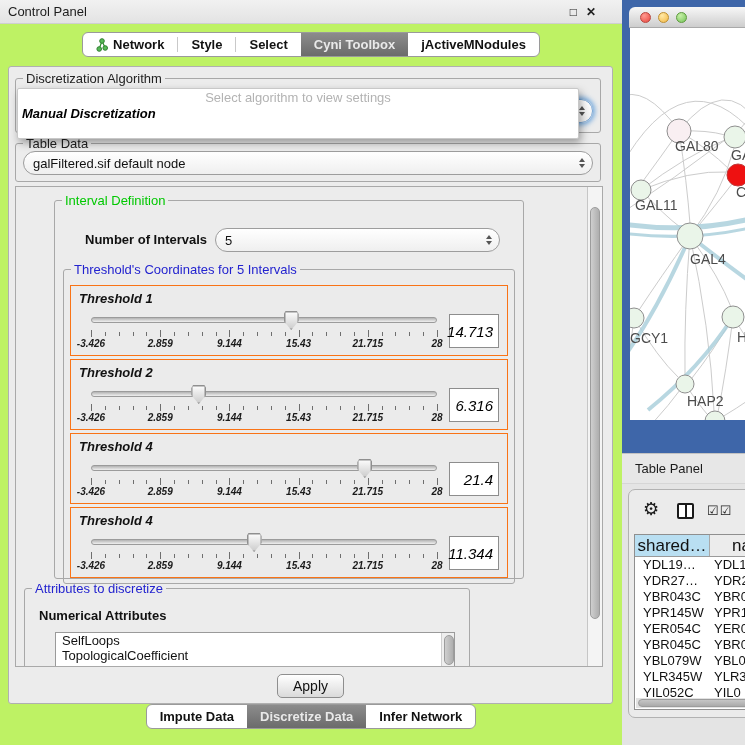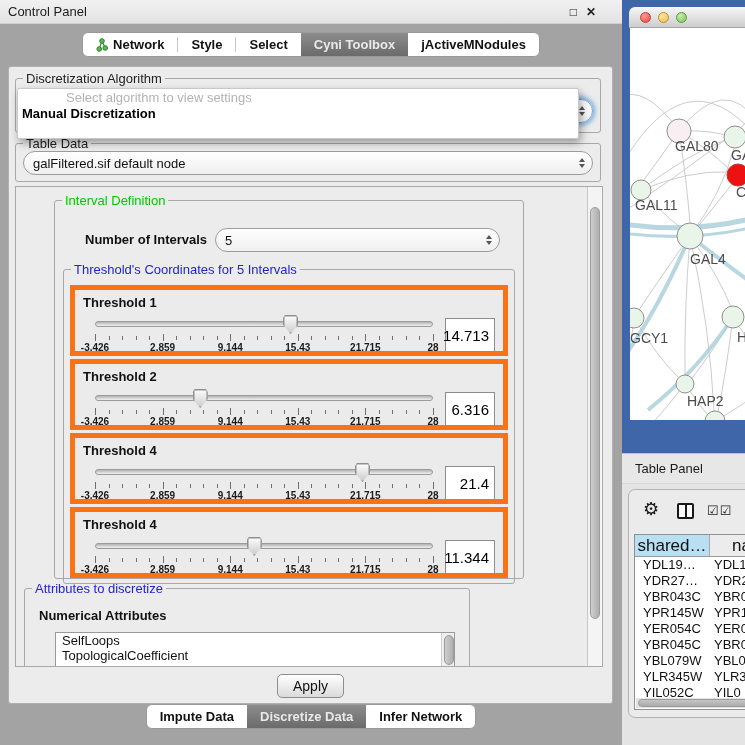--- a/index.html
+++ b/index.html
@@ -1,20 +1,20 @@
 <!DOCTYPE html>
 <html style="--group-label-green: #00c800; --group-label-blue: #2323cf; --selected-tab-bg: #8c8c8c; --window-frame-blue: #3e66a9; --focus-ring-blue: #74a9dd; --table-header-selected: #b9dff2; --node-fill: #eaf5e9; --node-pink: #f9eff2; --node-red: #ee1111; --edge-gray: #cccccc; --edge-teal: #a6cdd9; --traffic-red: #e8463f; --traffic-yellow: #f3b843; --traffic-green: #74c459;"><head>
 <meta charset="utf-8">
 <style>
   html,body{margin:0;padding:0;background:#d8d8d8;}
   *{box-sizing:border-box;font-family:"Liberation Sans",sans-serif;}
   .screen{position:relative;width:745px;height:745px;background:#e8e8e8;overflow:hidden;}
 
   
-  .cp{position:absolute;left:0;top:0;width:622px;height:745px;background:#a3a3a3;}
+  .cp{position:absolute;left:0;top:0;width:622px;height:745px;background:#bef264;}
   .cp-titlebar{position:absolute;left:0;top:0;width:100%;height:24px;background:linear-gradient(#f1f1f1,#e3e3e3);border-bottom:1px solid #cfcfcf;display:flex;align-items:center;}
   .cp-title{font-size:13px;color:#1c1c1c;padding-left:8px;flex:1;}
   .cp-winctl{display:flex;gap:9px;margin-right:26px;font-size:12px;color:#222;}
   .cp-winctl span{cursor:default;line-height:12px;}
   .cp-winctl .x{font-weight:bold;}
 
   
   .tabrow{position:absolute;left:0;width:622px;display:flex;justify-content:center;}
   .tabrow.top{top:32px;}
   .tabrow.bottom{top:704px;}
@@ -32,38 +32,38 @@
   .fs-algo{left:6px;top:4px;width:586px;height:62px;}
   .combo{position:absolute;height:24px;border:1px solid #9d9d9d;border-radius:12px;background:linear-gradient(#ffffff,#efefef);display:flex;align-items:center;font-size:13px;color:#111;padding:0 22px 0 9px;}
   .combo .spin{position:absolute;right:7px;top:50%;transform:translateY(-50%);display:flex;flex-direction:column;gap:2px;}
   .combo .spin i{display:block;width:0;height:0;border-left:3.5px solid transparent;border-right:3.5px solid transparent;}
   .combo .spin .up{border-bottom:4.5px solid #555;}
   .combo .spin .dn{border-top:4.5px solid #555;}
   .combo.focus{box-shadow:0 0 5px 2px var(--focus-ring-blue);border-color:#7aa7d4;}
   #algo-combo{left:14px;top:32px;width:570px;z-index:1;}
 
   .algo-popup{position:absolute;left:8px;top:21px;width:562px;height:51px;background:#fff;border:1px solid #c8c8c8;border-radius:2px;box-shadow:2px 4px 9px rgba(0,0,0,.35);z-index:10;overflow:hidden;}
-  .popup-placeholder{height:16px;line-height:17px;text-align:left;font-size:13px;color:#b3b3b3;padding-left:48px;}
+  .popup-placeholder{height:16px;line-height:17px;text-align:center;font-size:13px;color:#b3b3b3;}
   .popup-opt{height:17px;line-height:17px;font-size:13px;color:#000;padding-left:4px;}
-  .popup-opt.hl{font-weight:bold;}
+  .popup-opt.hl{font-weight:bold;font-style:italic;}
 
   .fs-td{left:6px;top:69px;width:586px;height:46px;}
   #td-combo{left:14px;top:84px;width:570px;}
 
   .scrollpane{position:absolute;left:6px;top:119px;width:588px;height:481px;border:1px solid #a9a9a9;background:#ececec;overflow:hidden;}
   .vsb{position:absolute;right:0;top:0;bottom:0;width:15px;background:#f4f4f4;border-left:1px solid #c6c6c6;}
   .vsb-thumb{position:absolute;left:2px;width:10px;border-radius:5px;background:linear-gradient(90deg,#cfcfcf,#aeaeae);border:1px solid #9c9c9c;}
   .scrollpane .vsb-thumb{top:20px;height:412px;}
 
   .fs-interval{left:38px;top:6px;width:470px;height:386px;}
   .noi-label{position:absolute;left:30px;top:24px;font-size:13px;font-weight:bold;color:#111;}
   #noi-combo{left:160px;top:20px;width:285px;}
   .fs-thr{left:8px;top:54px;width:452px;height:322px;}
   .thr-list{position:absolute;left:6px;top:8px;right:6px;}
-  .th-panel{position:relative;height:71px;margin-bottom:3px;border:5px solid #f97316;background:#ebebeb;}
+  .th-panel{position:relative;height:71px;margin-bottom:3px;border:1px solid #f97316;background:#ebebeb;font-style:italic;}
   .th-title{position:absolute;left:8px;top:5px;font-size:13px;font-weight:bold;color:#111;}
   .th-body{position:absolute;left:8px;right:8px;top:24px;display:flex;align-items:center;}
   .sl-wrap{flex:1;position:relative;height:42px;margin:0 12px;}
   .sl-track{position:absolute;left:0;right:0;top:7px;height:6px;border:1px solid #9b9b9b;border-radius:4px;background:linear-gradient(#b3b3b3,#f0f0f0);}
   .sl-thumb{position:absolute;top:1px;width:15px;height:19px;margin-left:-7px;background:linear-gradient(#ffffff,#c9c9c9);clip-path:polygon(12% 0,88% 0,100% 16%,100% 52%,50% 100%,0 52%,0 16%);box-shadow:inset 0 0 0 1.5px #8f8f8f;}
   .sl-ticks{position:absolute;left:0;right:0;top:20px;height:8px;}
   .sl-ticks i{position:absolute;width:1px;background:#6e6e6e;}
   .sl-ticks i.minor{height:4px;top:2px;}
   .sl-ticks i.major{height:7px;top:0;}
   .sl-labels{position:absolute;left:0;right:0;top:28px;height:12px;}

